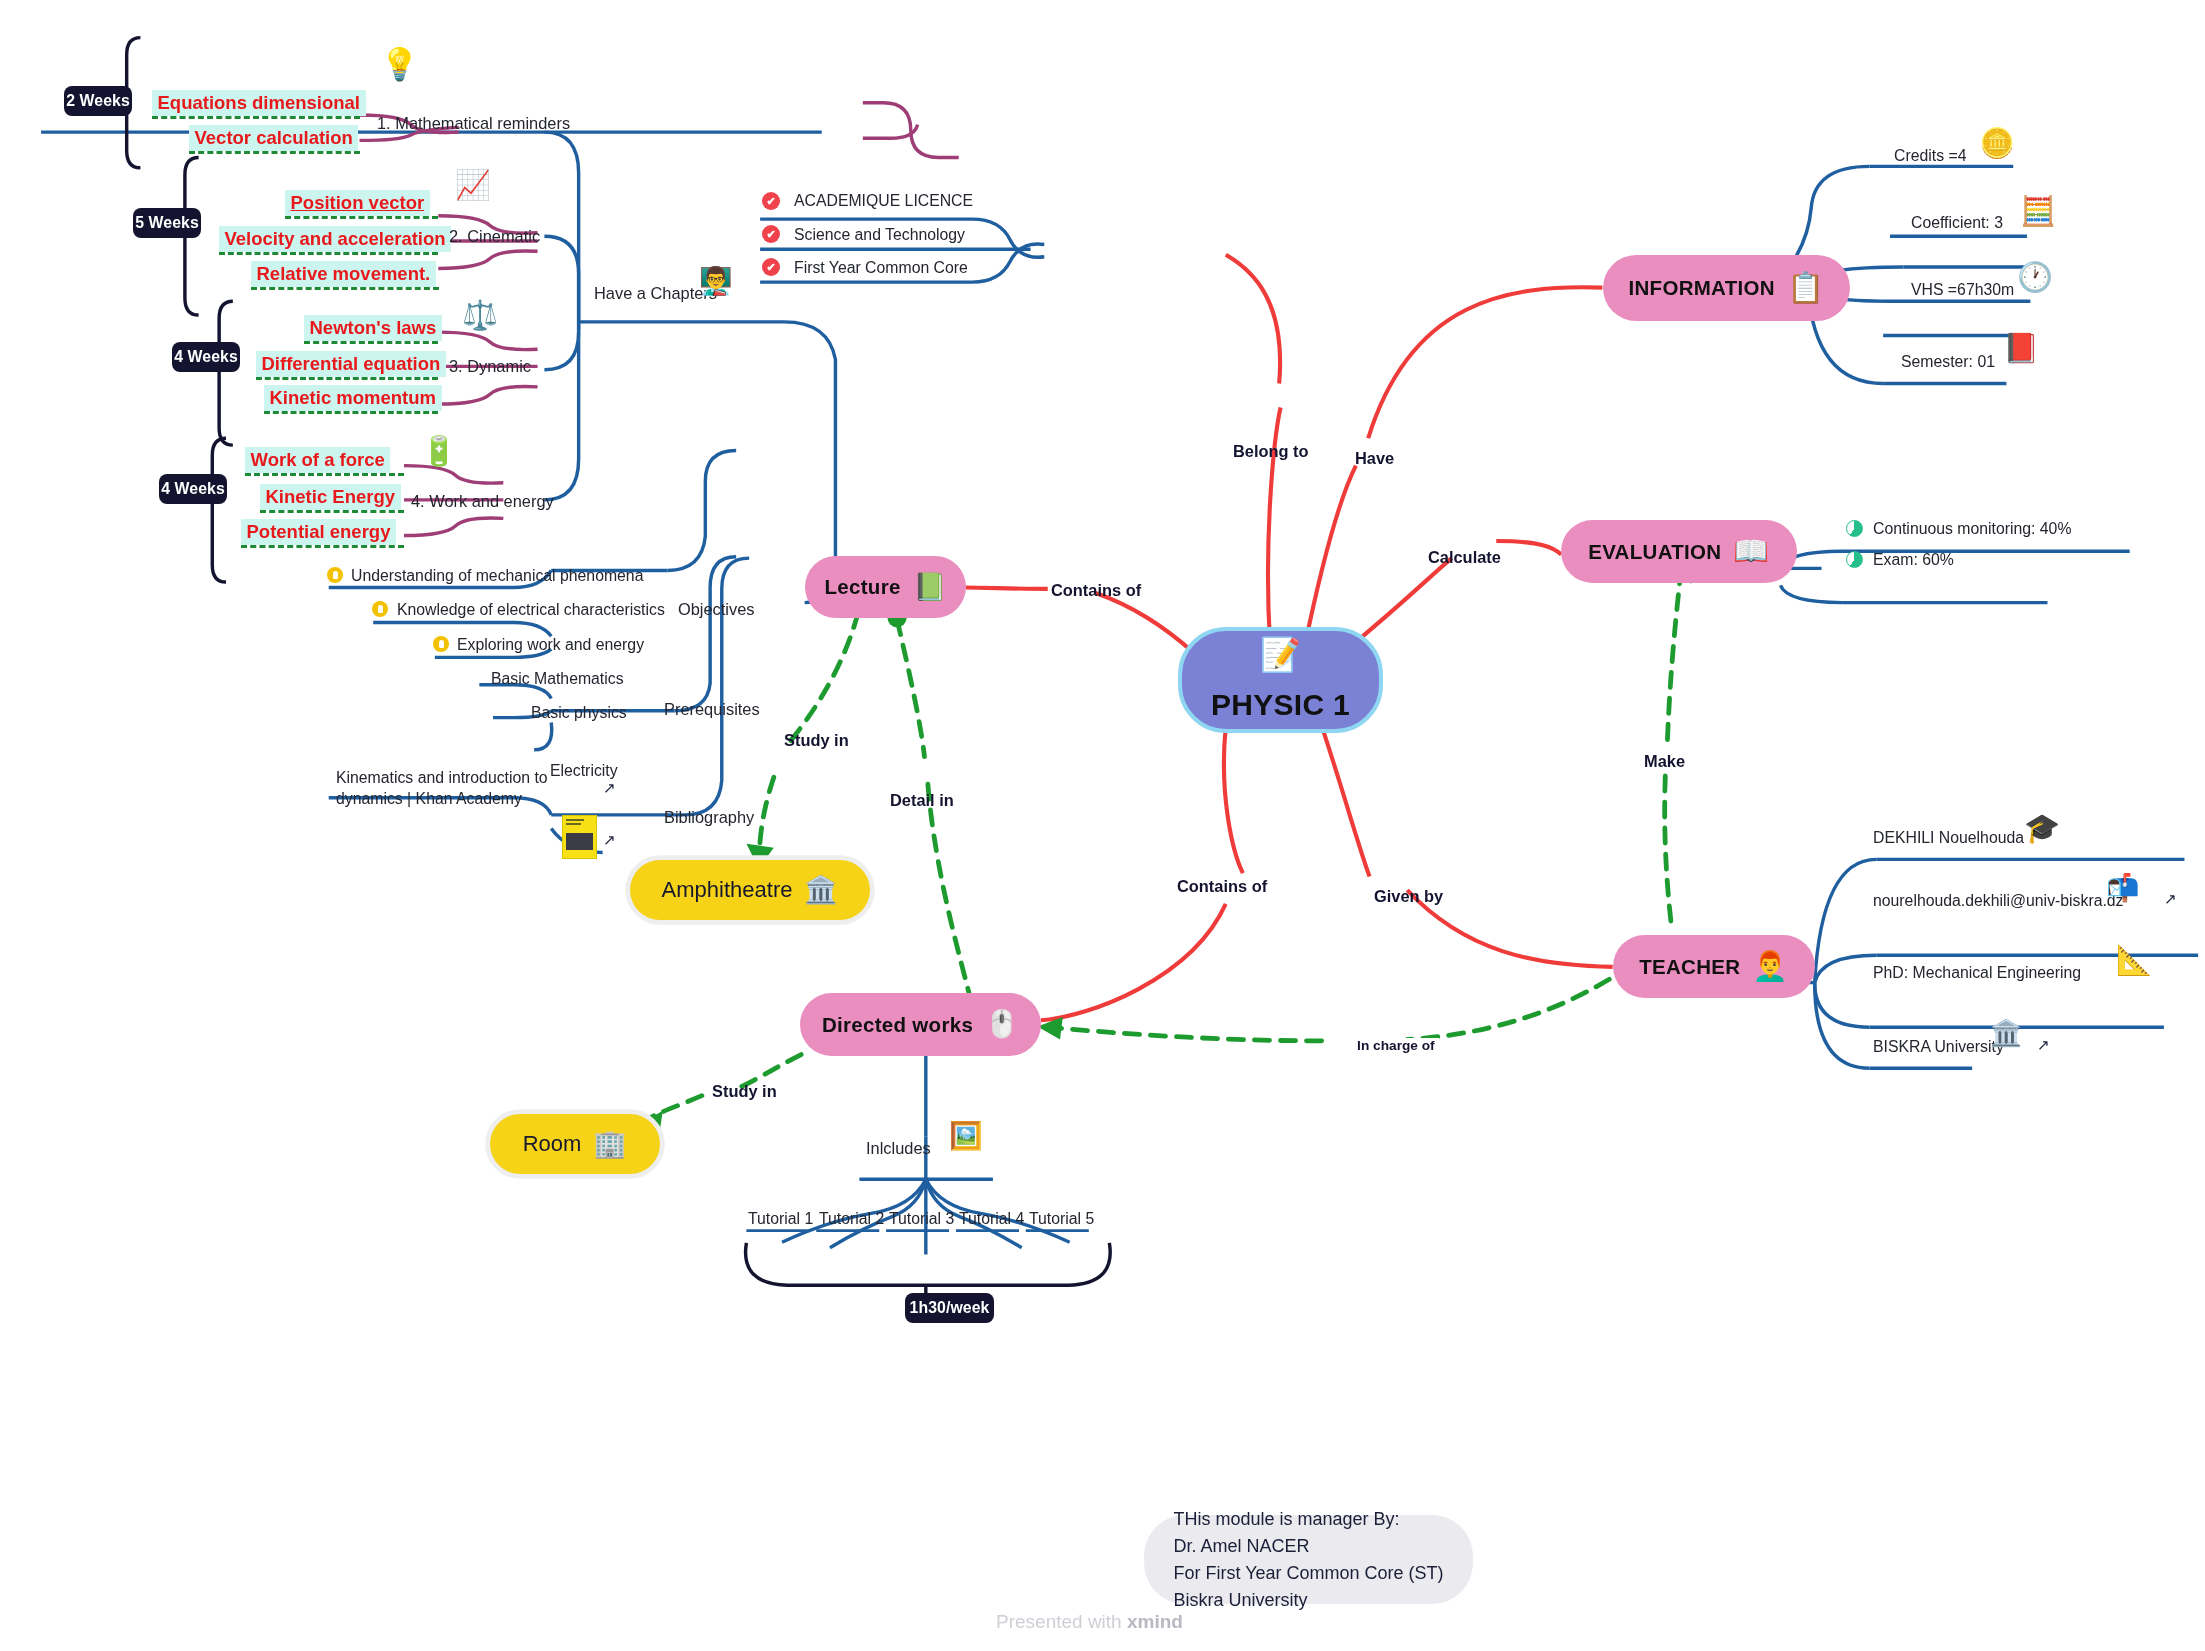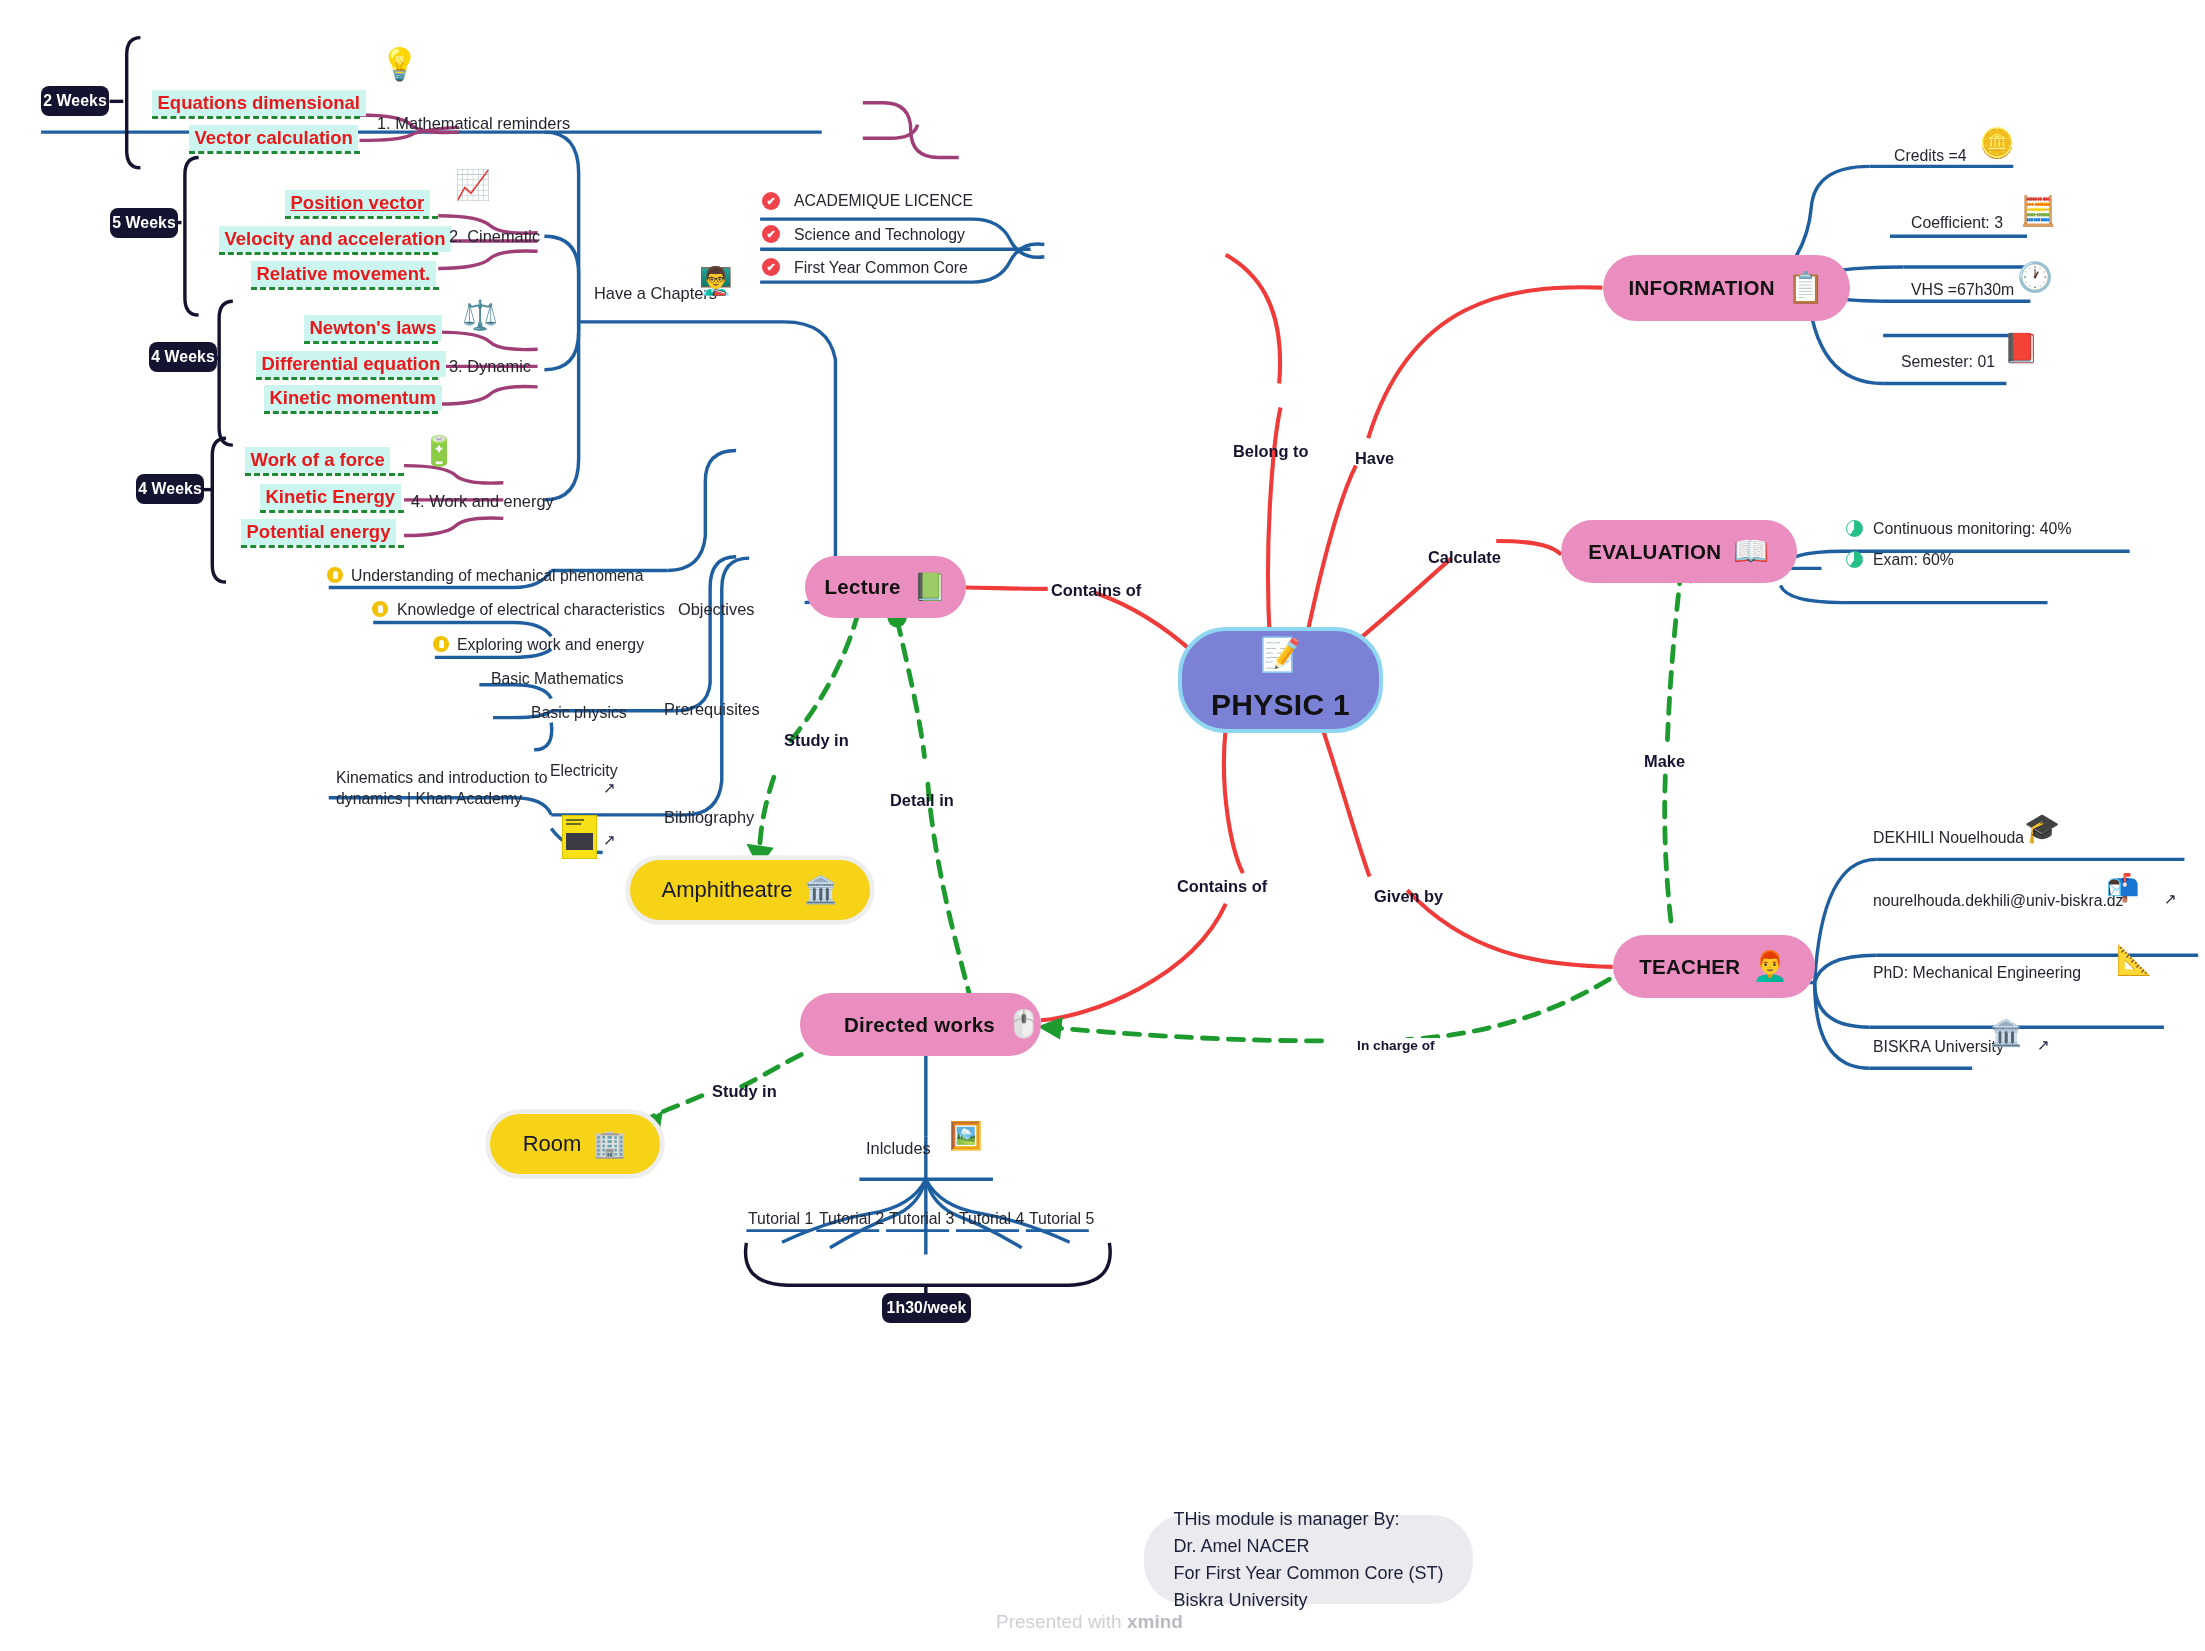--- a/index.html
+++ b/index.html
@@ -21,21 +21,21 @@
 
   .pill.pink{background:#ea8ec0;}
   .pill.pink .lbl{font-size:20.5px;font-weight:700;color:#111;letter-spacing:0.3px;}
 
   .pill.yellow{background:#f6d316;box-shadow:0 0 0 4.8px #eeeeee;}
   .pill.yellow .lbl{font-size:22px;font-weight:400;color:#16182e;}
 
   
   .chip{position:absolute;background:#141430;color:#fff;border-radius:8px;
         font-size:15.8px;font-weight:700;display:flex;align-items:center;justify-content:center;
-        letter-spacing:0.1px;}
+        letter-spacing:0.1px;margin-left:23px;}
 
   
   .topic{position:absolute;background:#ccf5ef;color:#e8191c;font-weight:700;
          font-size:18.5px;white-space:nowrap;padding:1.4px 5.5px;line-height:1.25;
          box-sizing:border-box;}
 
   
   .leaf{position:absolute;font-size:15.8px;color:#24262f;white-space:nowrap;line-height:1.35;}
   .leaf.multi{white-space:normal;}
   .midlbl{position:absolute;font-size:16.4px;color:#24262f;white-space:nowrap;}
@@ -375,21 +375,21 @@
 <div class="pill yellow" style="left:630px;top:860px;width:240px;height:60px;">
   <div class="lbl">Amphitheatre</div>
   <div class="icon" style="position:static;font-size:27px;">🏛️</div>
 </div>
 
 <div class="pill yellow" style="left:490px;top:1114px;width:170px;height:60px;">
   <div class="lbl">Room</div>
   <div class="icon" style="position:static;font-size:27px;">🏢</div>
 </div>
 
-<div class="pill pink" style="left:800px;top:993px;width:241px;height:63px;justify-content:flex-end;">
+<div class="pill pink" style="left:800px;top:993px;width:241px;height:63px;">
   <div class="lbl">Directed works</div>
   <div class="icon" style="position:static;font-size:27px;">🖱️</div>
 </div>
 <div class="midlbl" style="left:866px;top:1139px;">Inlcludes</div>
 <div class="icon" style="left:949px;top:1123px;font-size:27px;">🖼️</div>
 
 <div class="leaf" style="left:748px;top:1208px;">Tutorial 1</div>
 <div class="leaf" style="left:819px;top:1208px;">Tutorial 2</div>
 <div class="leaf" style="left:889px;top:1208px;">Tutorial 3</div>
 <div class="leaf" style="left:959px;top:1208px;">Tutorial 4</div>

